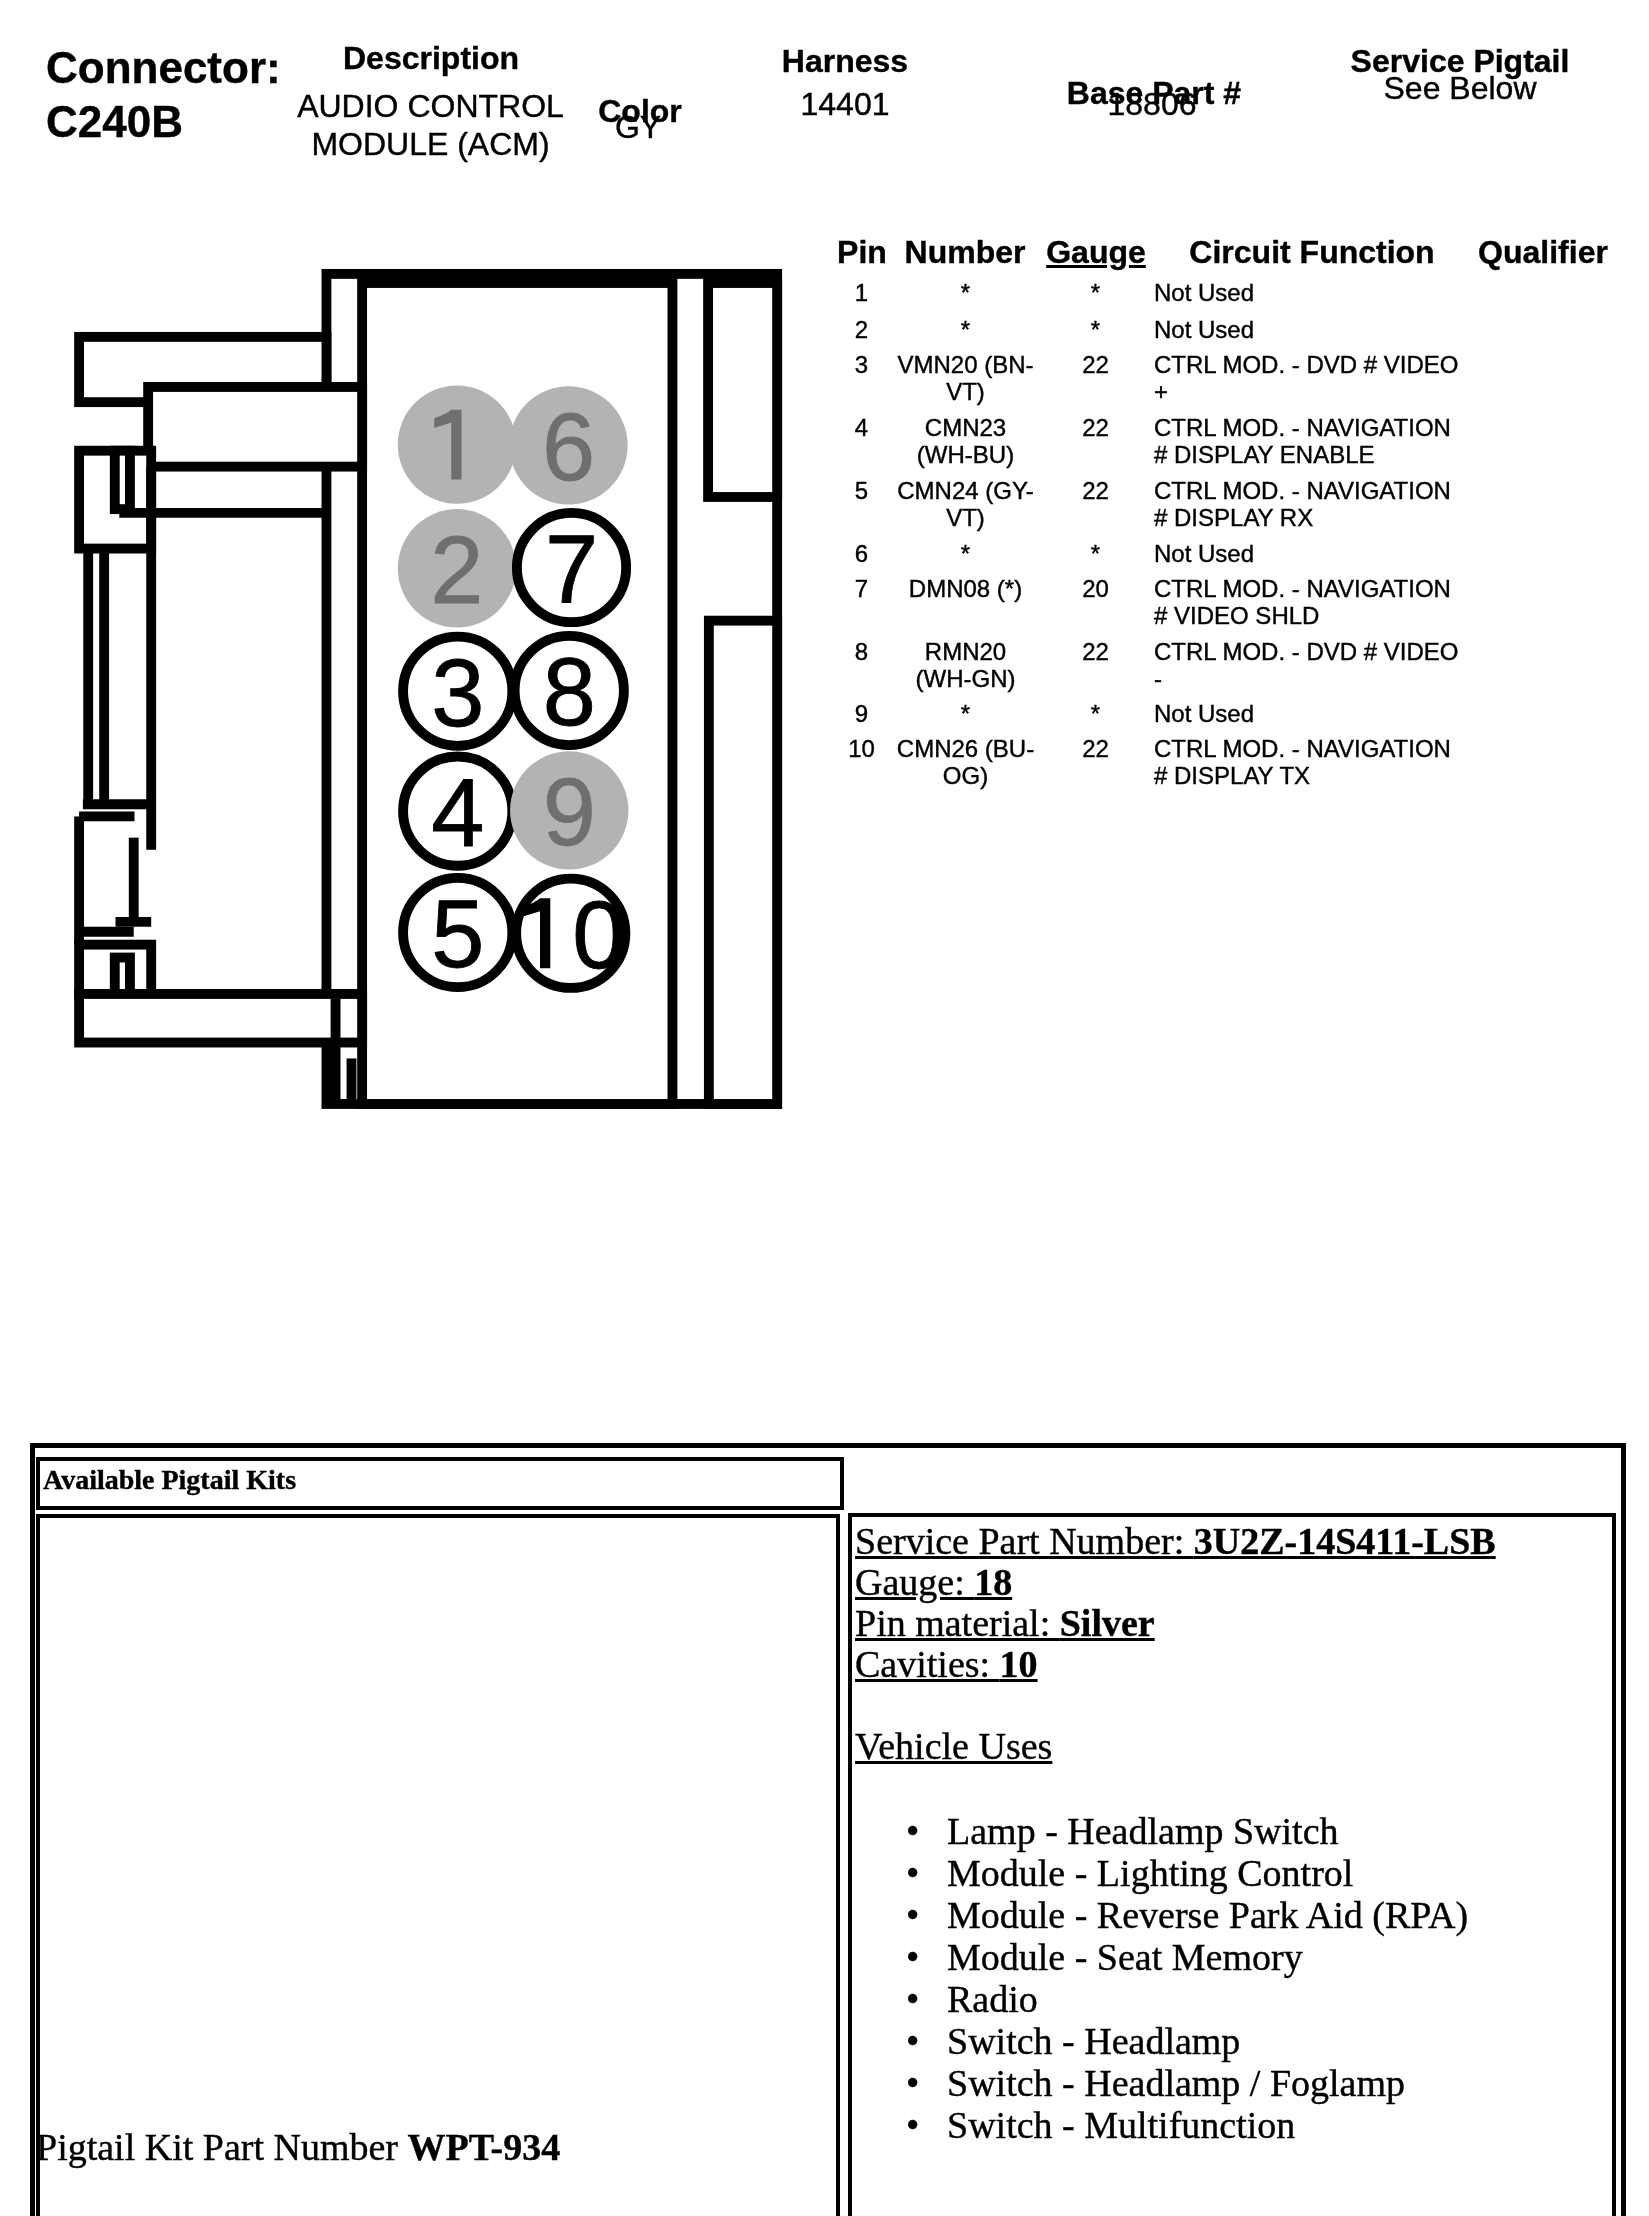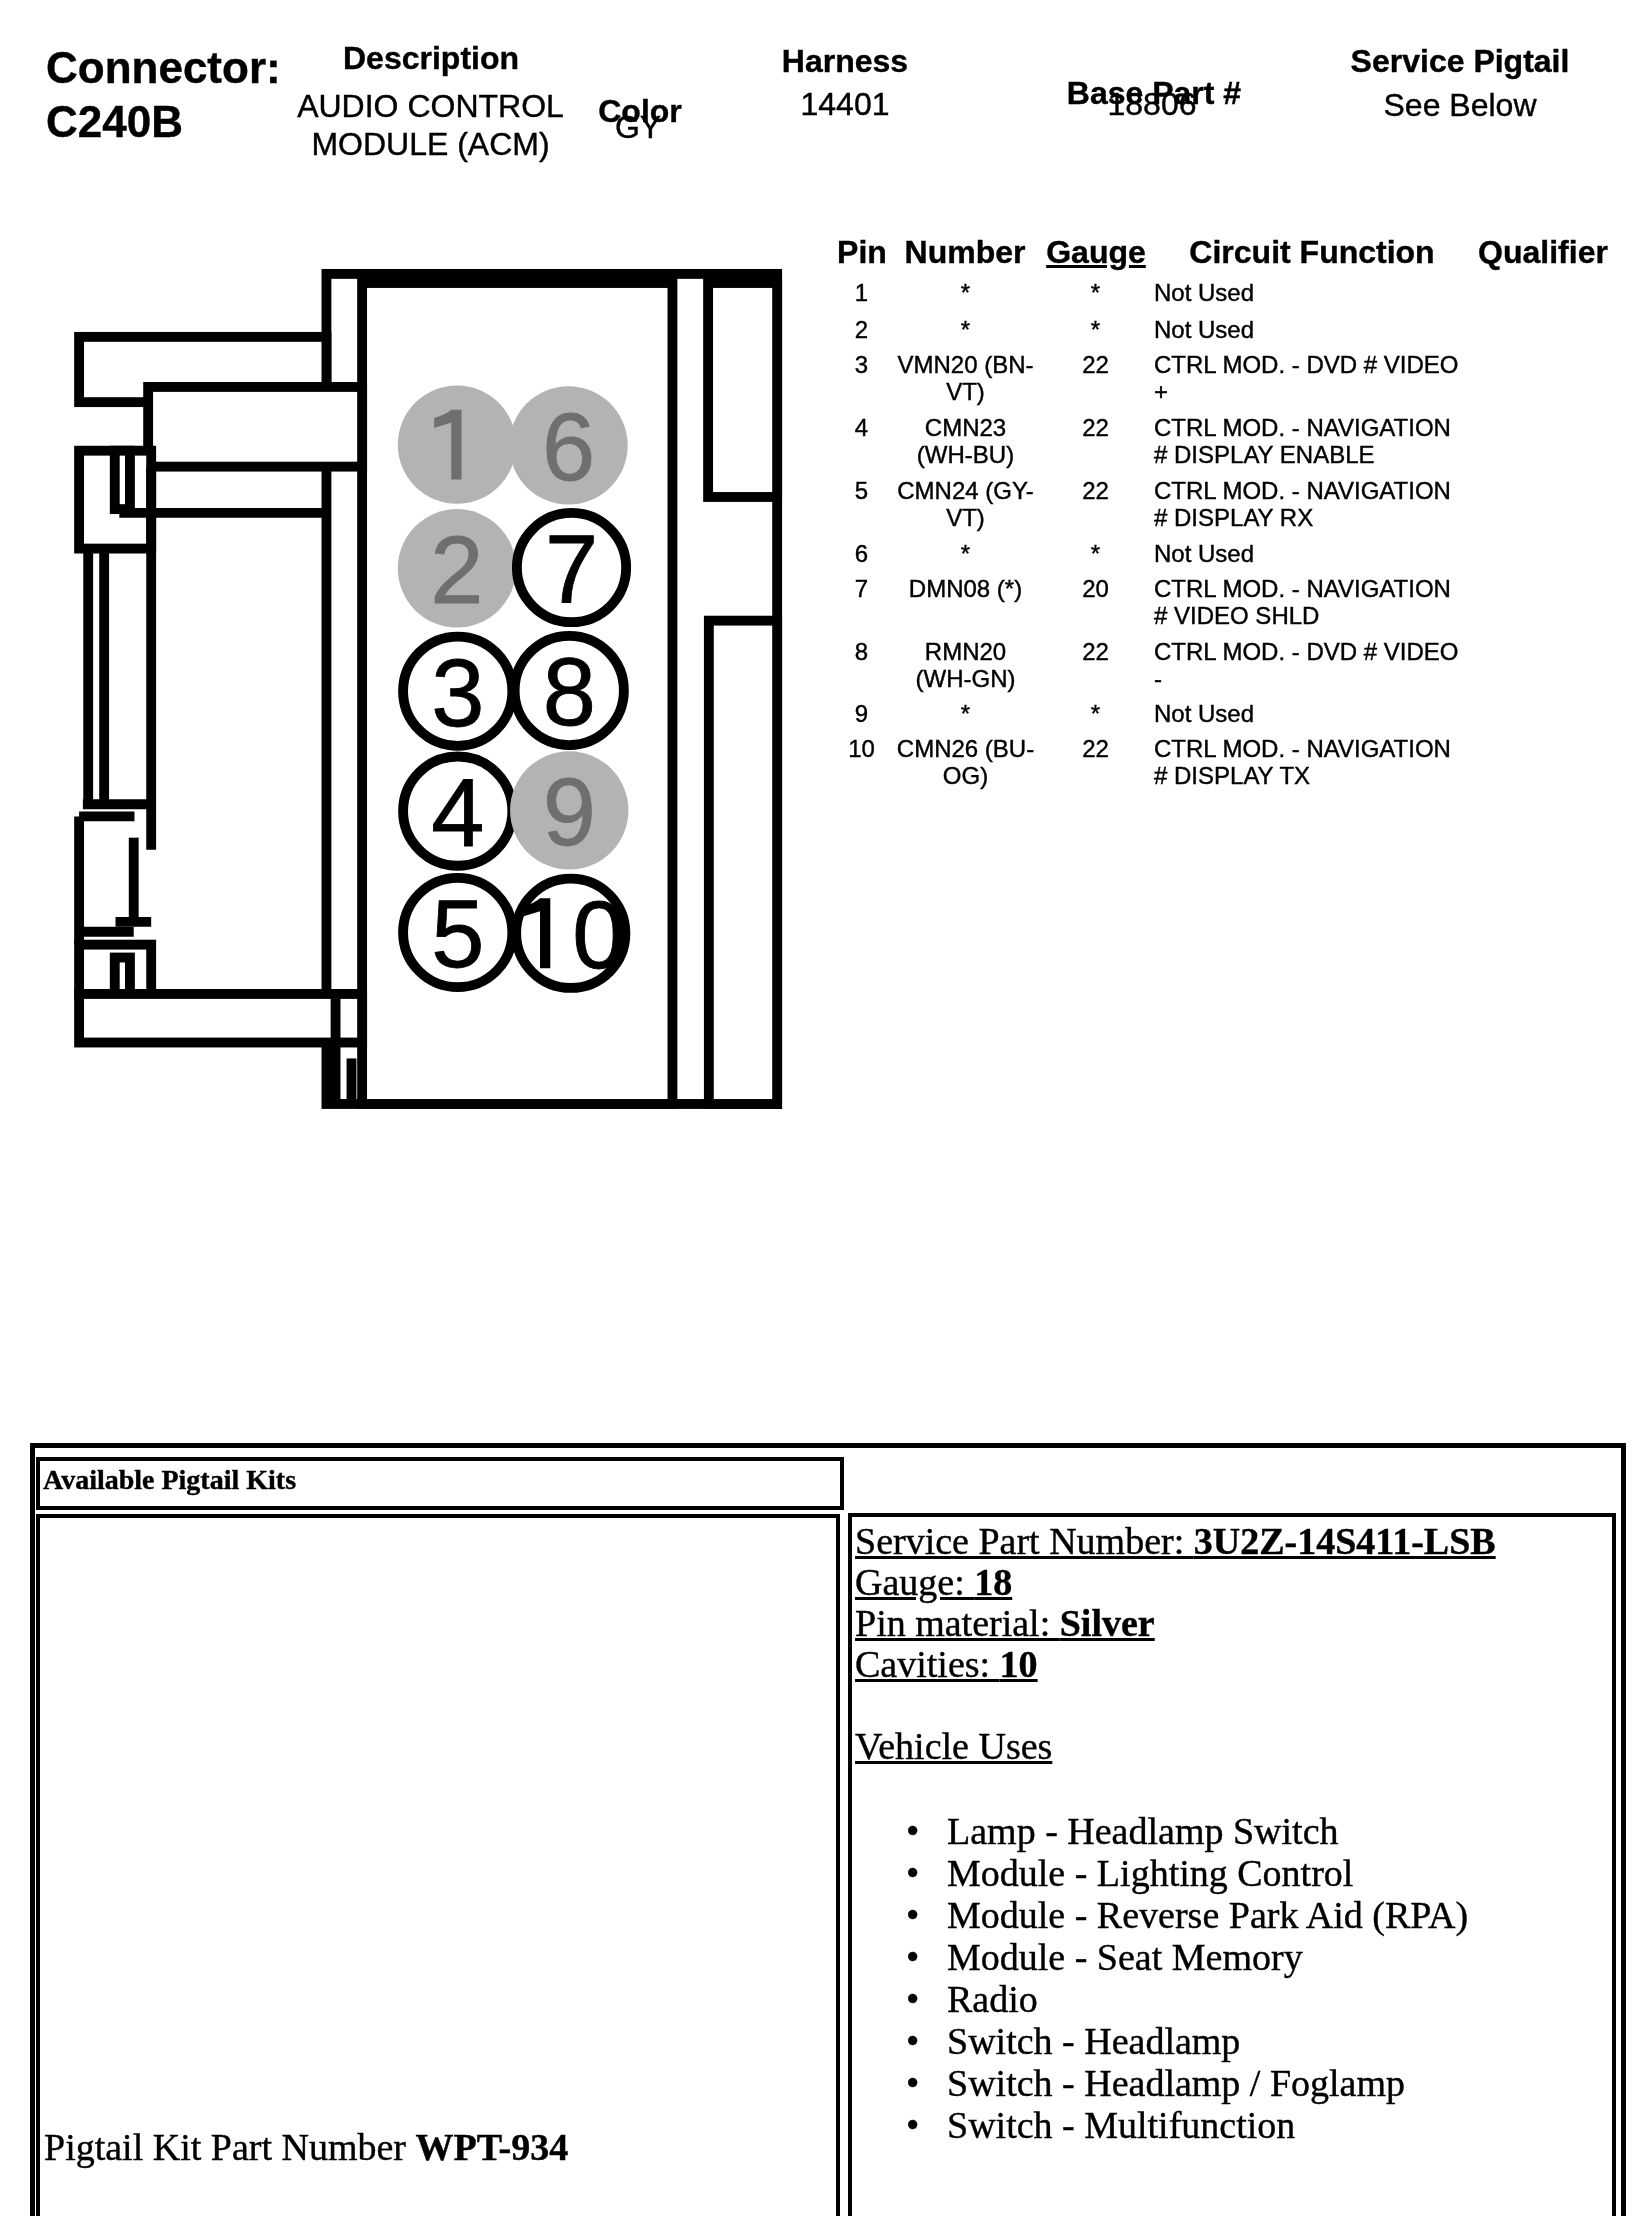--- a/index.html
+++ b/index.html
@@ -32,21 +32,21 @@
 <div class="abs hdr ctr" style="left:731px;top:45px;width:228px;">Harness</div>
 
 <div class="abs hval ctr" style="left:731px;top:85px;width:228px;text-align:center;">14401</div>
 
 <div class="abs hdr ctr" style="left:1040px;top:45px;width:228px;margin-top:32px;">Base Part #</div>
 
 <div class="abs hval ctr" style="left:1038px;top:85px;width:228px;">18806</div>
 
 <div class="abs hdr ctr" style="left:1308px;top:45px;width:304px;">Service Pigtail</div>
 
-<div class="abs hval ctr" style="left:1308px;top:86px;width:304px;">See Below</div>
+<div class="abs hval ctr" style="left:1308px;top:69px;width:304px;">See Below</div>
 
 <svg class="abs" style="left:0;top:0" width="835" height="1214" viewBox="0 0 1100 1600">
 <g fill="#ffffff" stroke="#000000" stroke-width="13">
 
 <rect x="430" y="361" width="594" height="1094"></rect>
 
 <rect x="477" y="373" width="409" height="1082"></rect>
 
 <rect x="933" y="373" width="91" height="282"></rect>
 
@@ -210,18 +210,18 @@
 <div class="abs" style="left:1621px;top:1443px;width:4.6px;height:773px;background:#000;"></div>
 
 <div class="abs" style="left:36px;top:1457px;width:808px;height:53px;border:4.6px solid #000;box-sizing:border-box;"></div>
 
 <div class="abs serif b" style="left:43px;top:1461px;font-size:28px;line-height:38px;">Available Pigtail Kits</div>
 
 <div class="abs" style="left:36px;top:1514px;width:804px;height:702px;border:4.6px solid #000;border-bottom:none;box-sizing:border-box;"></div>
 
 <div class="abs" style="left:848px;top:1513px;width:768px;height:703px;border:4.6px solid #000;border-bottom:none;box-sizing:border-box;"></div>
 
-<div class="abs serif" style="left:44px;top:2128px;font-size:38px;line-height:38px;">Pigtail Kit Part Number <span class="b">WPT-934</span></div>
+<div class="abs serif" style="left:36px;top:2128px;font-size:38px;line-height:38px;">Pigtail Kit Part Number <span class="b">WPT-934</span></div>
 
 <div class="abs serif" style="left:855px;top:1521px;font-size:38px;line-height:41px;text-decoration:underline;">Service Part Number: <span class="b">3U2Z-14S411-LSB</span><br>Gauge: <span class="b">18</span><br>Pin material: <span class="b">Silver</span><br>Cavities: <span class="b">10</span><br><br>Vehicle Uses</div>
 
 <div class="abs serif" style="left:906px;top:1810px;width:607px;font-size:38px;line-height:42px;"><span class="blt">•</span>Lamp - Headlamp Switch<br><span class="blt">•</span>Module - Lighting Control<br><span class="blt">•</span>Module - Reverse Park Aid (RPA)<br><span class="blt">•</span>Module - Seat Memory<br><span class="blt">•</span>Radio<br><span class="blt">•</span>Switch - Headlamp<br><span class="blt">•</span>Switch - Headlamp / Foglamp<br><span class="blt">•</span>Switch - Multifunction</div>
 
 
 </body></html>

